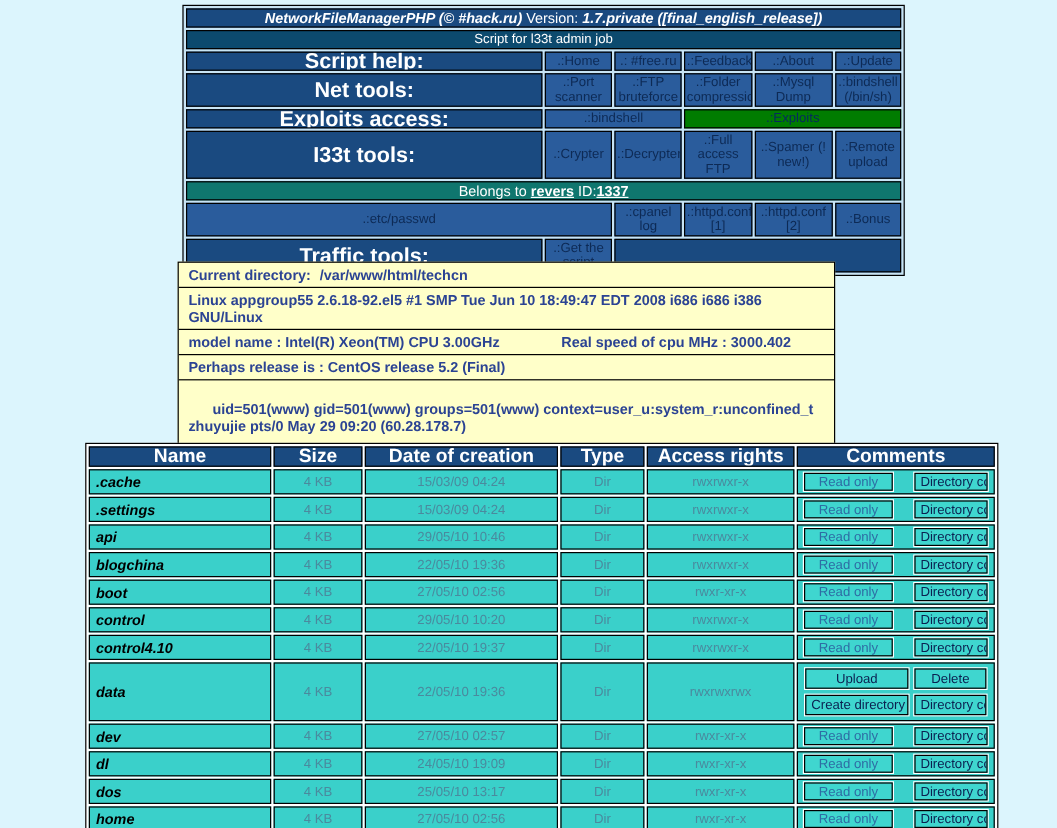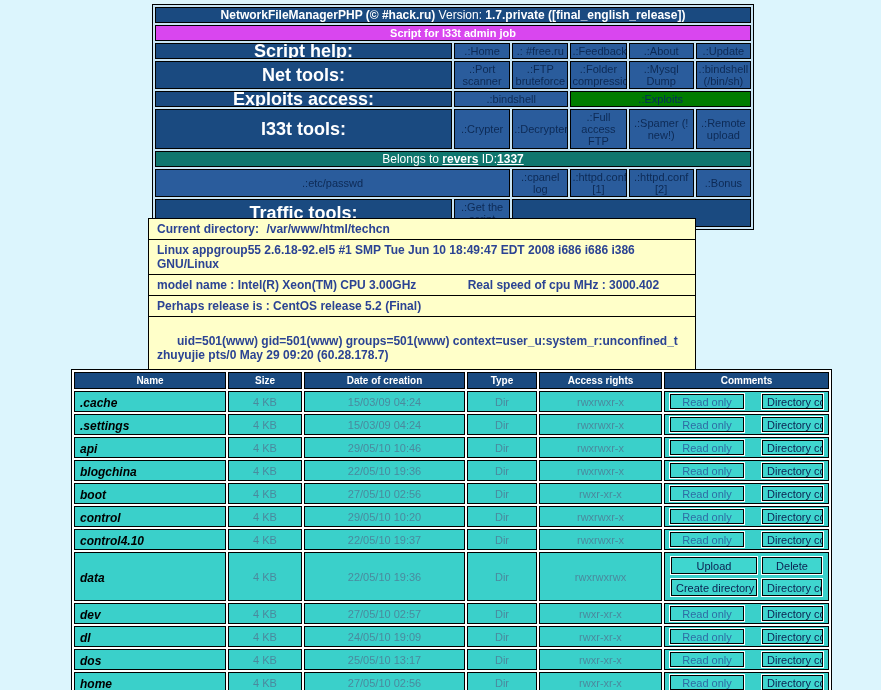--- a/index.html
+++ b/index.html
@@ -24,28 +24,28 @@
   }
   .menu-table td {
     border: 1px solid #000;
     text-align: center;
     vertical-align: middle;
     overflow: hidden;
     line-height: 12px;
     padding: 1px 1px;
   }
   .cell-title { background: #1a4a80; color: #fff; height: 16px; font-size: 12px; }
-  .cell-sub   { background: #d946ef; color: #fff; height: 13px; font-weight: bold; }
+  .cell-sub   { background: #0c4a6e; color: #fff; height: 13px; }
   .cell-label { background: #1a4a80; color: #fff; font-weight: bold; font-size: 18px; }
   .cell-link  { background: #2a5c9c; color: #0d2a55; cursor: pointer; }
   .cell-green { background: #007c00; color: #06295e; cursor: pointer; }
   .cell-empty { background: #1a4a80; }
   .cell-belongs { background: #0f766e; color: #fff; font-size: 12px; }
   .cell-belongs .blink { text-decoration: underline; font-weight: bold; cursor: pointer; }
-  .bold { font-weight: bold; }
+  .bold { font-weight: bold; font-style: italic; }
   .row-h15 td { height: 15px; }
   .row-h28 td { height: 16px; }
 
   
   .info-panel {
     position: absolute; left: 148px; top: 218px;
     width: 548px;
     background: #ffffc9;
     border: 1px solid #000;
     color: #2b4393;
@@ -68,21 +68,21 @@
     position: absolute; left: 71px; top: 369px;
     width: 759px;
     border-collapse: separate; border-spacing: 2px;
     background: #fff;
     border: 1px solid #000;
     table-layout: fixed;
   }
   .file-table th {
     background: #1a4a80; color: #fff;
     border: 1px solid #000;
-    font-size: 10px; font-weight: bold;
+    font-size: 16px; font-weight: bold;
     height: 17px; line-height: 15px;
     overflow: hidden;
   }
   .file-table td {
     background: #3ad0ca;
     border: 1px solid #000;
     height: 18px;
     text-align: center;
     vertical-align: middle;
     overflow: hidden;

